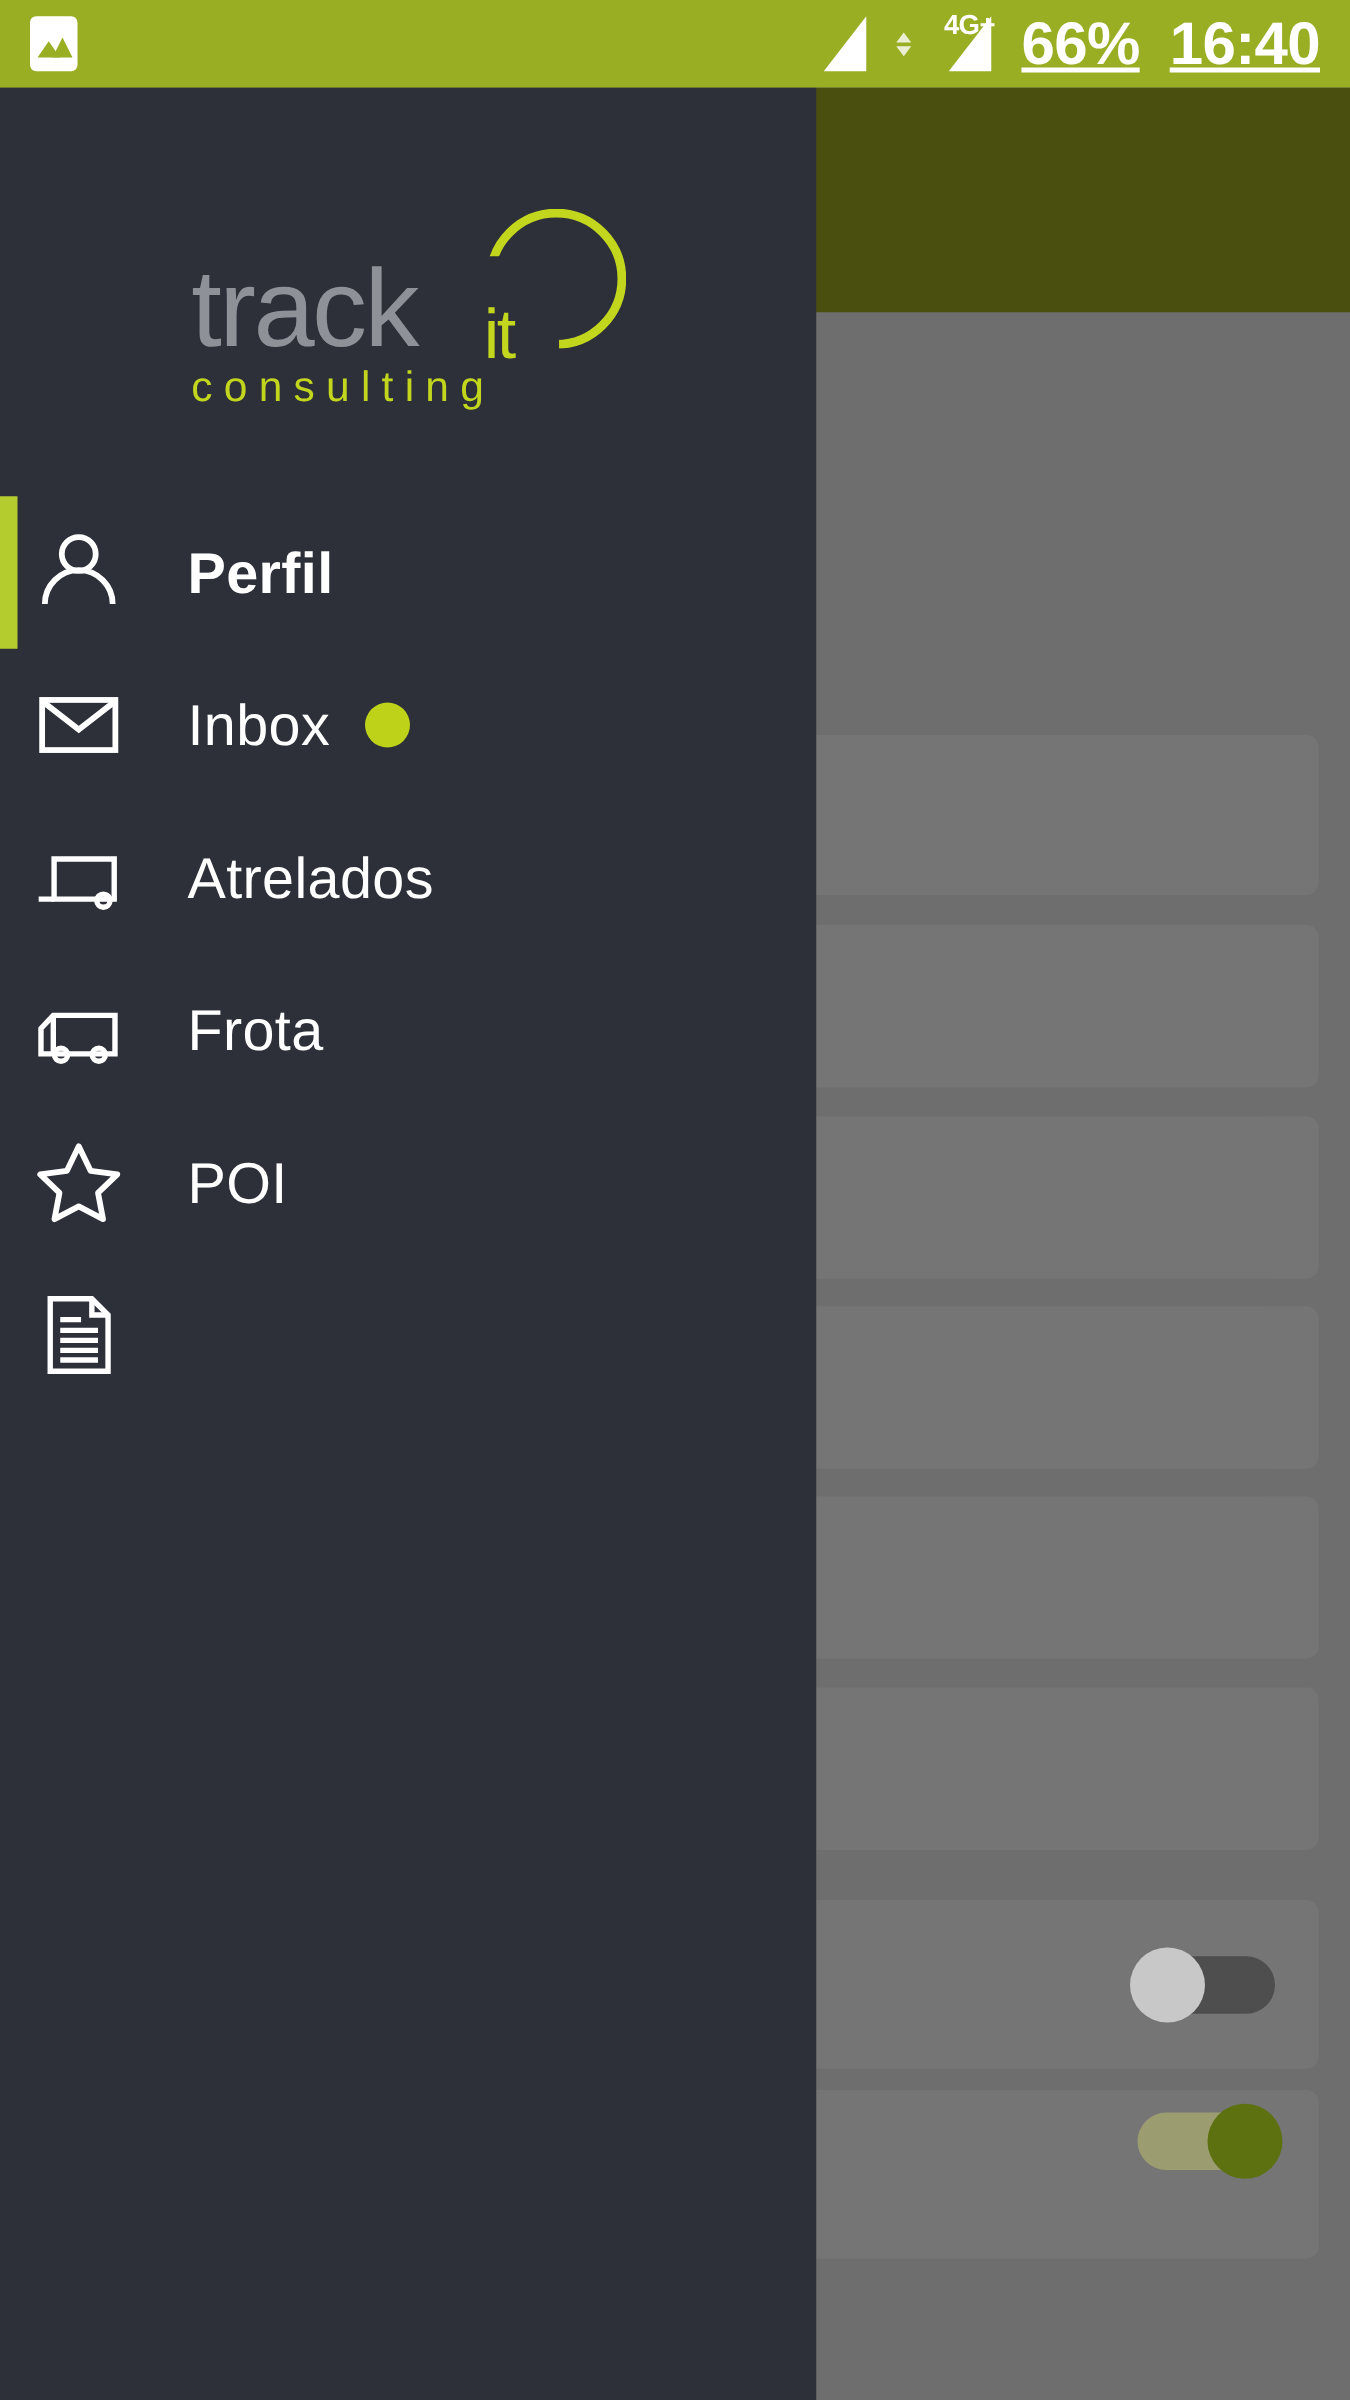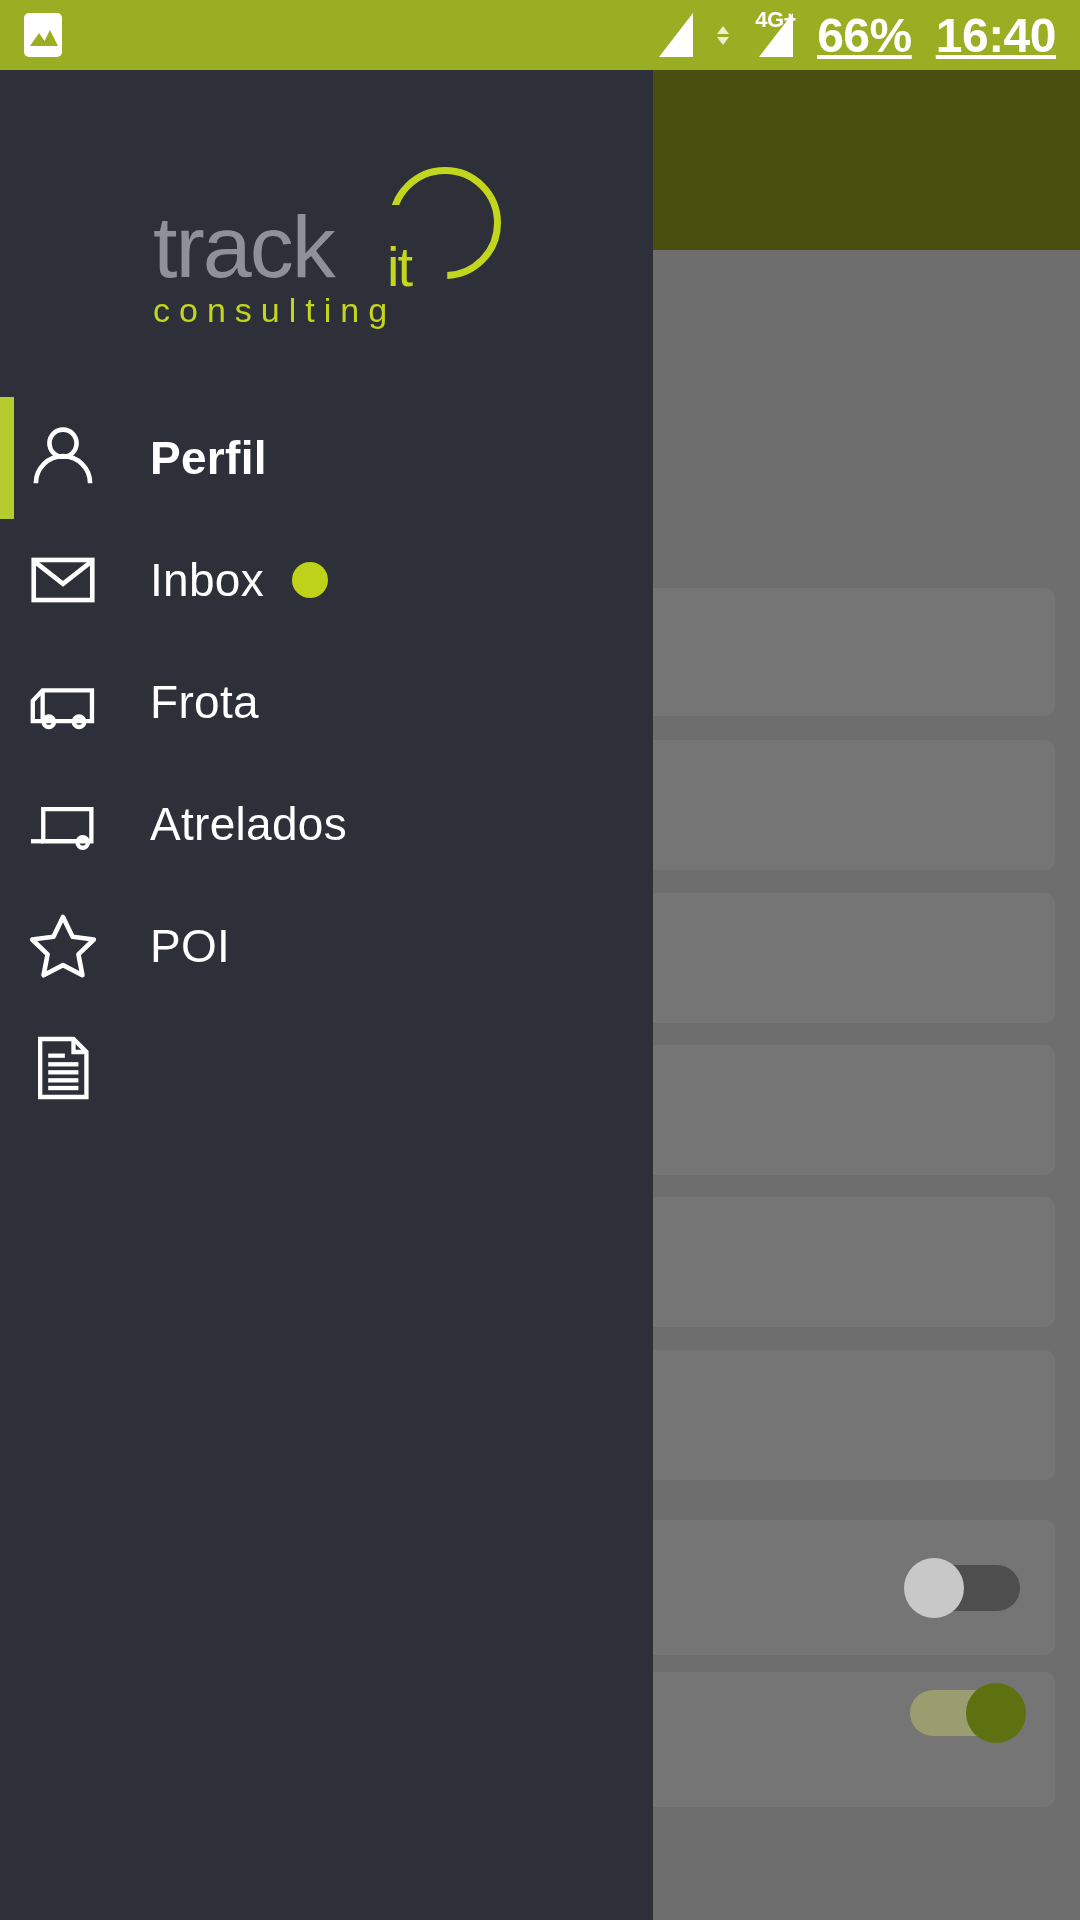--- a/index.html
+++ b/index.html
@@ -223,38 +223,38 @@
             <path d="M2.5 5.8 L12 13.2 L21.5 5.8"></path>
           </svg>
         </span>
         <span class="mi-label">Inbox</span>
         <span class="badge-dot"></span>
       </div>
 
       <div class="menu-item">
         <span class="mi-icon">
           <svg width="74" height="74" viewBox="0 0 24 24" fill="none" stroke="#ffffff" stroke-width="1.4">
+            <path d="M5.6 7.2 L21.2 7.2 L21.2 17.6 L5.6 17.6 Z"></path>
+            <path d="M5.6 17.6 L1.6 17.6"></path>
+            <circle cx="18.4" cy="18.0" r="1.7"></circle>
+          </svg>
+        </span>
+        <span class="mi-label">Atrelados</span>
+      </div>
+
+      <div class="menu-item">
+        <span class="mi-icon">
+          <svg width="74" height="74" viewBox="0 0 24 24" fill="none" stroke="#ffffff" stroke-width="1.4">
             <path d="M2.2 18.2 L2.2 11.6 L5.4 8.2 L21.4 8.2 L21.4 18.2 Z"></path>
             <path d="M5.4 8.2 L5.4 18.2"></path>
             <circle cx="7.4" cy="18.4" r="1.7"></circle>
             <circle cx="17.2" cy="18.4" r="1.7"></circle>
           </svg>
         </span>
         <span class="mi-label">Frota</span>
-      </div>
-
-      <div class="menu-item">
-        <span class="mi-icon">
-          <svg width="74" height="74" viewBox="0 0 24 24" fill="none" stroke="#ffffff" stroke-width="1.4">
-            <path d="M5.6 7.2 L21.2 7.2 L21.2 17.6 L5.6 17.6 Z"></path>
-            <path d="M5.6 17.6 L1.6 17.6"></path>
-            <circle cx="18.4" cy="18.0" r="1.7"></circle>
-          </svg>
-        </span>
-        <span class="mi-label">Atrelados</span>
       </div>
 
       <div class="menu-item">
         <span class="mi-icon">
           <svg width="74" height="74" viewBox="0 0 24 24" fill="none" stroke="#ffffff" stroke-width="1.5" stroke-linejoin="round">
             <path d="M12 2.6 L15.1 9.0 L22.0 9.9 L17.0 14.7 L18.3 21.5 L12 18.2 L5.7 21.5 L7.0 14.7 L2.0 9.9 L8.9 9.0 Z"></path>
           </svg>
         </span>
         <span class="mi-label">POI</span>
       </div>

